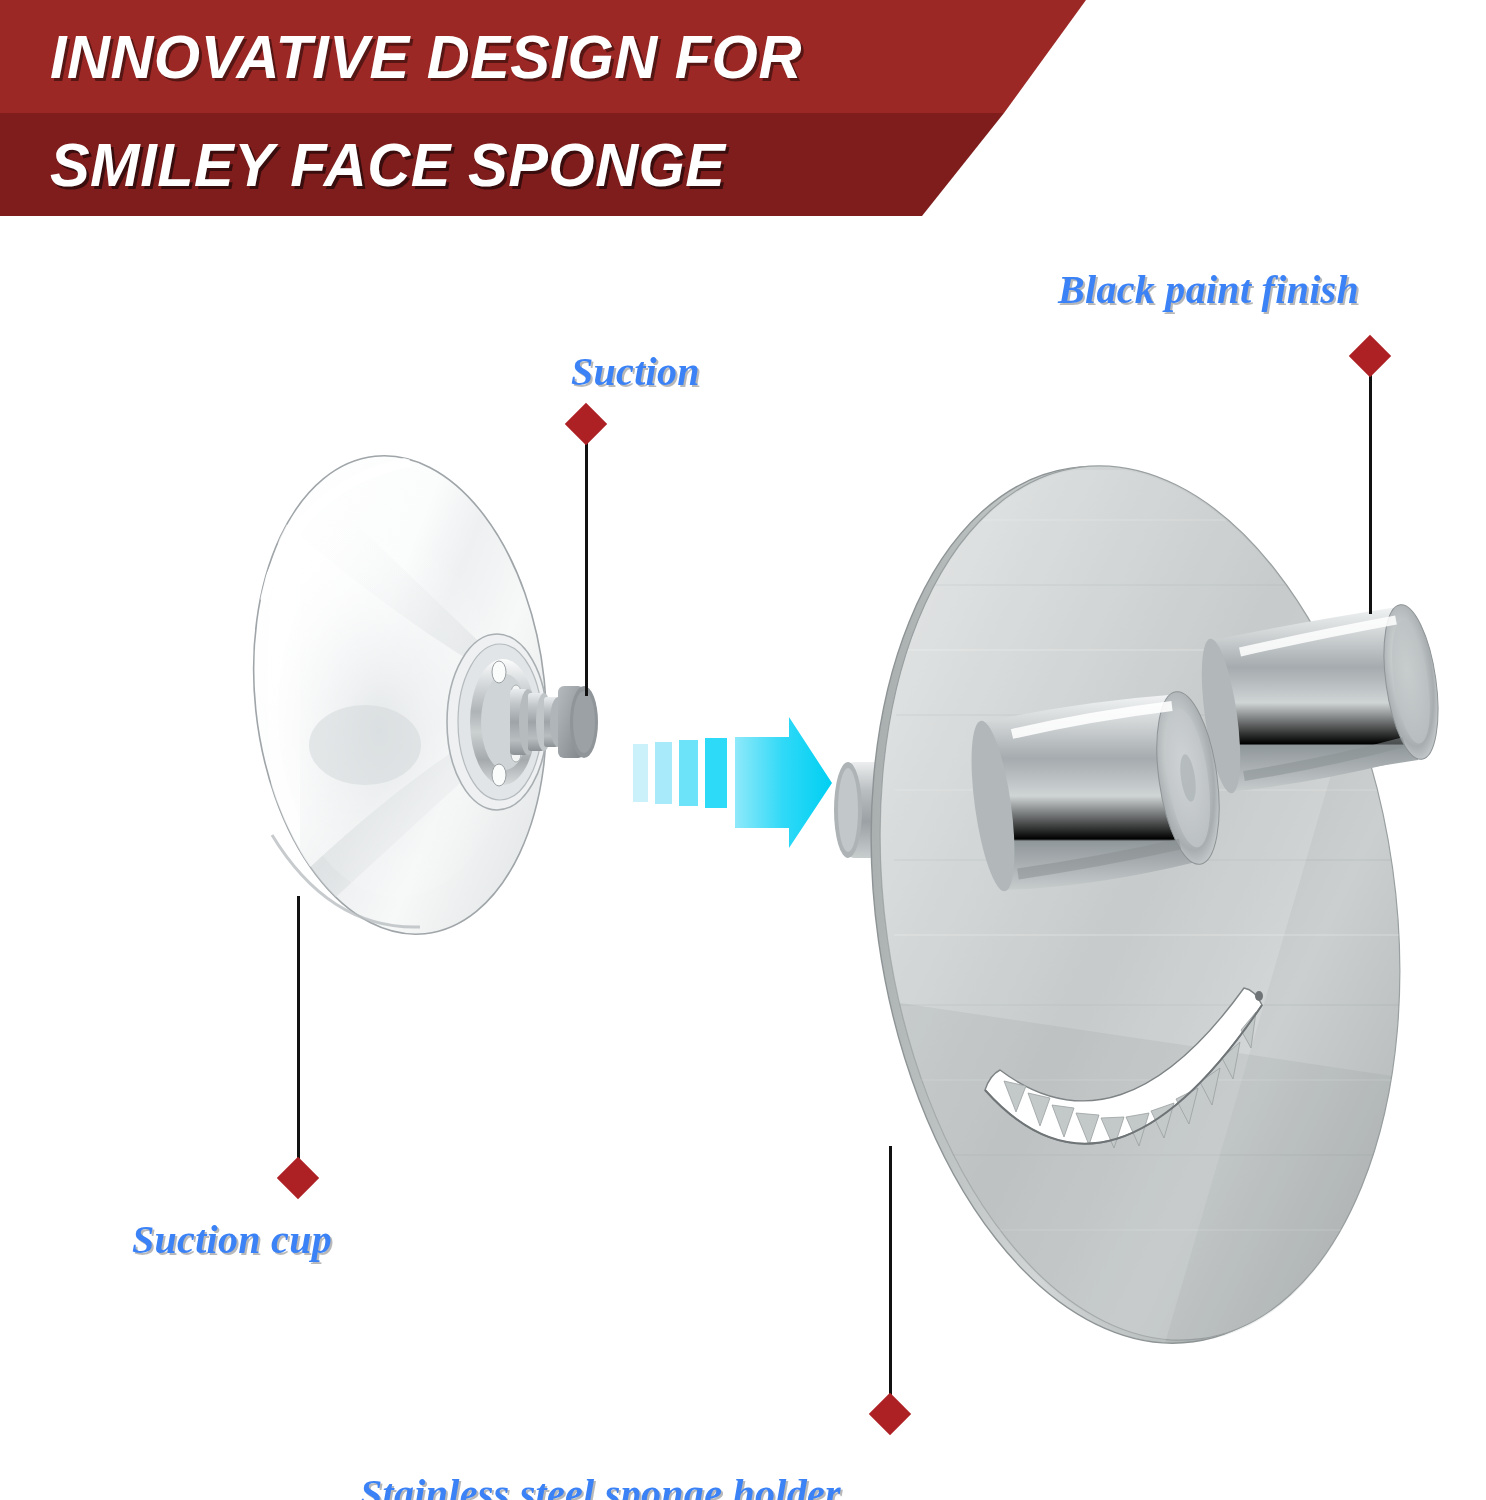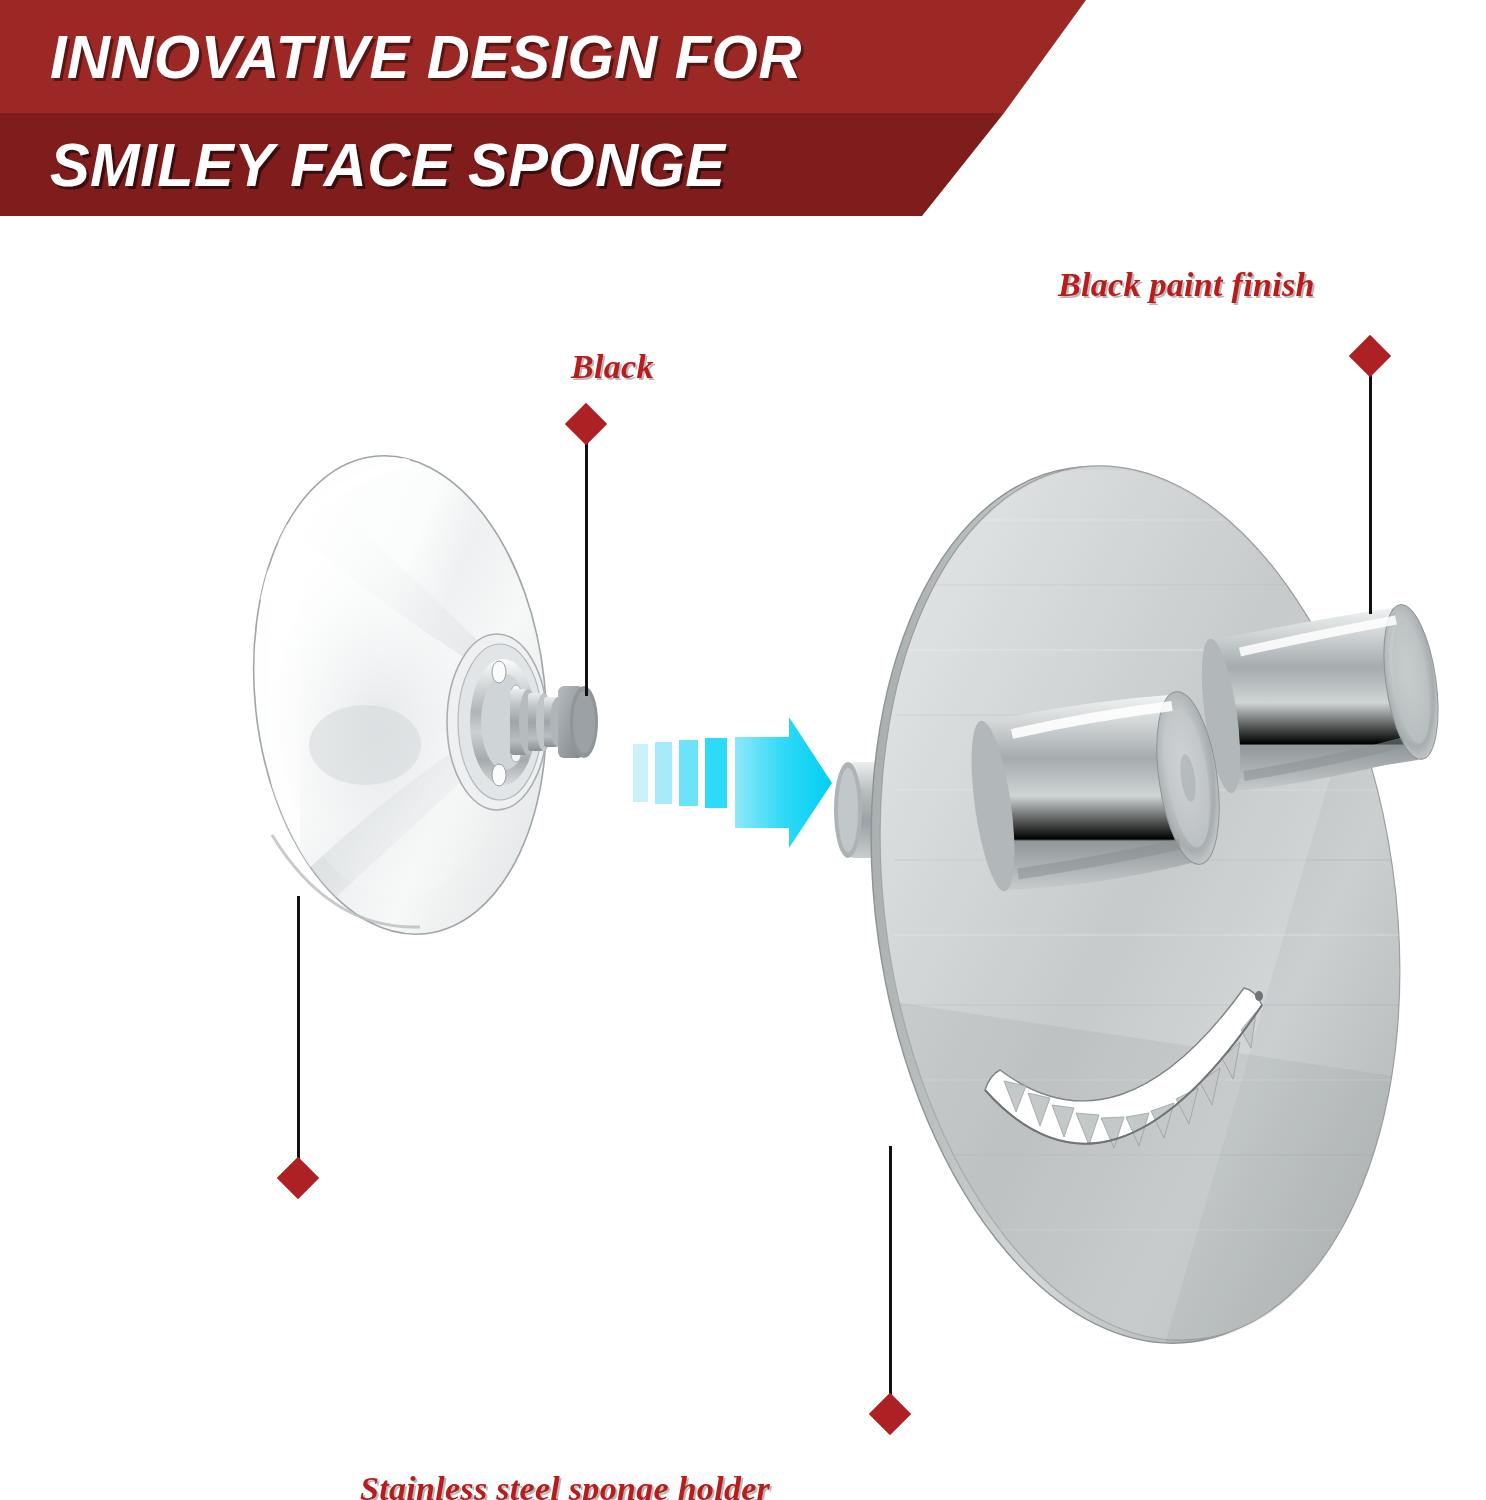--- a/index.html
+++ b/index.html
@@ -40,22 +40,22 @@
     transform: scaleX(0.96);
     transform-origin:left center;
   }
   .band-black .band-text { text-shadow: 3px 3px 0 rgba(0,0,0,0.55); }
 
   
   .callout-label {
     position:absolute;
     font-family:"Liberation Serif", serif;
     font-weight:bold; font-style:italic;
-    color:#b91c1c;
-    font-size:34px;
+    color:#3b82f6;
+    font-size:40px;
     white-space:nowrap;
     text-shadow: 2px 2px 0 rgba(0,0,0,0.28);
     letter-spacing:0.3px;
   }
   #lbl-black-paint { left:1058px; top:266px; }
   #lbl-screws      { left:571px;  top:348px; }
   #lbl-suction     { left:132px;  top:1216px; }
   #lbl-holder      { left:360px;  top:1434px;margin-top:36px; }
 
   
@@ -302,24 +302,25 @@
     </div>
     <div class="band band-black">
       <div class="band-text">SMILEY FACE SPONGE</div>
     </div>
   </div>
 
   <div class="callout-label" id="lbl-black-paint">Black paint finish</div>
   <div class="leader" id="lead-black-paint"></div>
   <div class="diamond" id="dia-black-paint"></div>
 
-  <div class="callout-label" id="lbl-screws">Black</div>
+  <div class="callout-label" id="lbl-screws">Suction</div>
   <div class="leader" id="lead-screws"></div>
   <div class="diamond" id="dia-screws"></div>
 
+  <div class="callout-label" id="lbl-suction">Suction cup</div>
   <div class="leader" id="lead-suction"></div>
   <div class="diamond" id="dia-suction"></div>
 
   <div class="callout-label" id="lbl-holder">Stainless steel sponge holder</div>
   <div class="leader" id="lead-holder"></div>
   <div class="diamond" id="dia-holder"></div>
 
 </div>
 
 </body></html>

